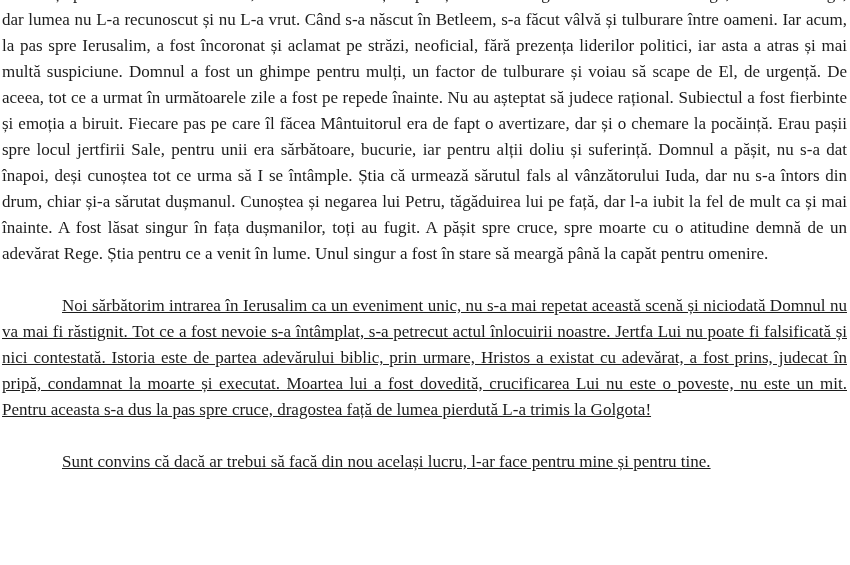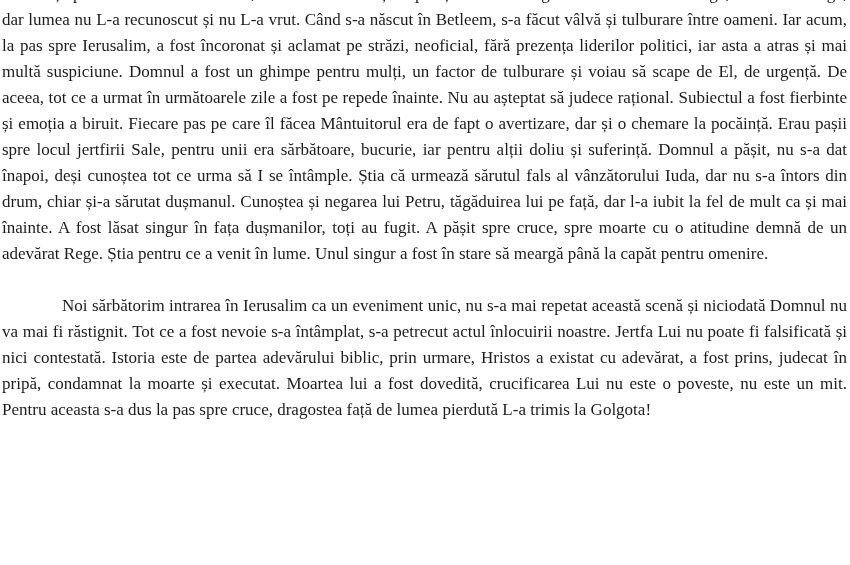--- a/index.html
+++ b/index.html
@@ -28,25 +28,27 @@
     color: #1c1c1c;
     text-align: justify;
   }
   p.para {
     margin: 0;
     padding: 0;
   }
   p.para.indented {
     text-indent: 60px;
     margin-top: 26px;
+    text-decoration: underline;
   }
   .italic {
   }
 </style>
 </head>
 <body>
 
 <div class="page">
   <div class="text-block">
     <p class="para"><span>Iudeii așteptau de mult un eliberator, să fie recunoscut și împărățit ca mare Rege în Israel. El a fost Rege, s-a născut Rege, dar lumea nu L-a recunoscut și nu L-a vrut. Când s-a născut în Betleem, s-a făcut vâlvă și tulburare între oameni. Iar acum, la pas spre Ierusalim, a fost încoronat și aclamat pe străzi, neoficial, fără prezența liderilor politici, iar asta a atras și mai multă suspiciune. Domnul a fost </span><span class="italic">un ghimpe</span><span> pentru mulți, un factor de tulburare și voiau să scape de El, de urgență. De aceea, tot ce a urmat în următoarele zile a fost pe </span><span class="italic">repede înainte</span><span>. Nu au așteptat să judece rațional. Subiectul a fost fierbinte și emoția a biruit. Fiecare pas pe care îl făcea Mântuitorul era de fapt o avertizare, dar și o chemare la pocăință. Erau pașii spre locul jertfirii Sale, pentru unii era sărbătoare, bucurie, iar pentru alții doliu și suferință. Domnul a pășit, nu s-a dat înapoi, deși cunoștea tot ce urma să I se întâmple. Știa că urmează sărutul fals al vânzătorului Iuda, dar nu s-a întors din drum, chiar și-a sărutat dușmanul. Cunoștea și negarea lui Petru, tăgăduirea lui pe față, dar l-a iubit la fel de mult ca și mai înainte. A fost lăsat singur în fața dușmanilor, toți au fugit. A pășit spre cruce, spre moarte cu o atitudine demnă de un adevărat Rege. Știa pentru ce a venit în lume. Unul singur a fost în stare să meargă până la capăt pentru omenire.</span></p>
     <p class="para indented"><span>Noi sărbătorim intrarea în Ierusalim ca un eveniment unic, nu s-a mai repetat această scenă și niciodată Domnul nu va mai fi răstignit. Tot ce a fost nevoie s-a întâmplat, s-a petrecut actul înlocuirii noastre. Jertfa Lui nu poate fi falsificată și nici contestată. Istoria este de partea adevărului biblic, prin urmare, Hristos a existat cu adevărat, a fost prins, judecat în pripă, condamnat la moarte și executat. Moartea lui a fost dovedită, crucificarea Lui nu este o poveste, nu este un mit. Pentru aceasta s-a dus la pas spre cruce, dragostea față de lumea pierdută L-a trimis la Golgota!</span></p>
+    <p class="para indented"><span>Sunt convins că dacă ar trebui să facă din nou același lucru, l-ar face pentru mine și pentru tine.</span></p>
   </div>
 </div>
 
 </body></html>

